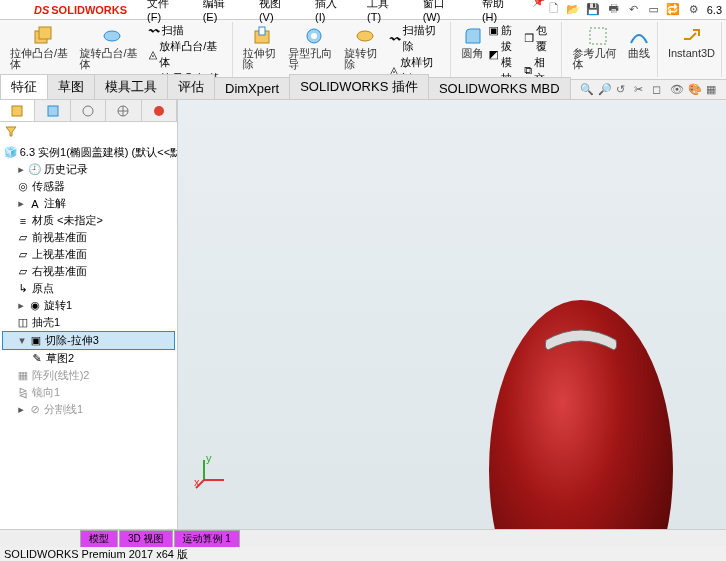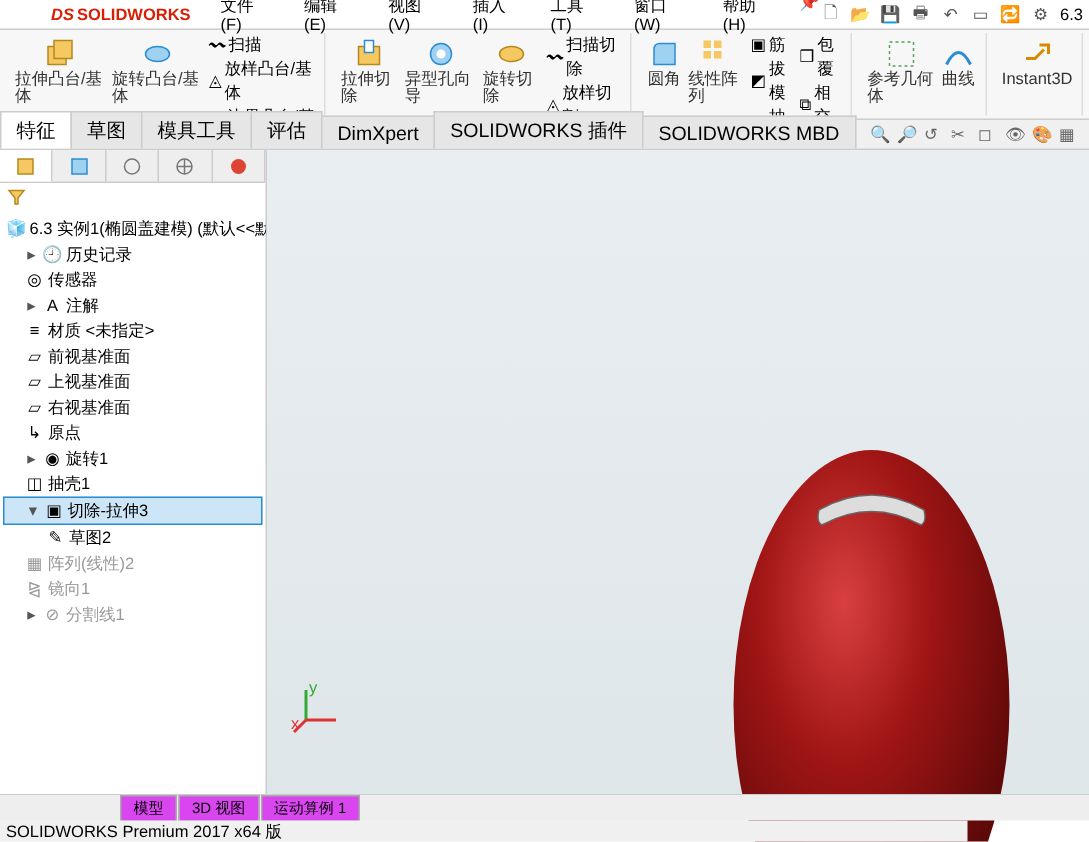--- a/index.html
+++ b/index.html
@@ -48,21 +48,21 @@
 .filterbar { margin: 2px 4px; }
 
 
 .viewport { flex: 1; position: relative; background: linear-gradient(#e8eef2, #dfe6ea); }
 .egg { position: absolute; right: 50px; top: 180px; width: 190px; height: 330px; }
 .triad { position: absolute; left: 16px; bottom: 50px; width: 36px; height: 36px; }
 
 
 .bottomtabs { position: absolute; bottom: 14px; left: 0; height: 18px; display: flex; align-items: center; padding-left: 80px; background: #eee; border-top: 1px solid #ccc; width: 726px; }
 .btab { padding: 1px 8px; border: 1px solid #aaa; background: #d946ef; font-size: 10px; margin-right: 1px; }
-.status { position: absolute; bottom: 0; left: 0; width: 645px; height: 14px; background: #f0f0f0; font-size: 10px; padding: 0 4px; }
+.status { position: absolute; bottom: 0; left: 0; width: 726px; height: 14px; background: #f0f0f0; font-size: 10px; padding: 0 4px; }
 </style>
 </head>
 <body>
 
 <div class="titlebar">
   <div class="logo">
     <span class="ds">DS</span>
     <span>SOLIDWORKS</span>
   </div>
   <div class="menubar">
@@ -162,31 +162,20 @@
     </div>
   </div>
   <div class="rgroup big">
     <div class="rbtn">
       <span class="ic">
           <svg width="22" height="22">
             <path d="M4 18 L4 8 Q4 4 8 4 L18 4 L18 18 Z" fill="#9fd2f0" stroke="#2a8dd4"></path>
           </svg>
         </span>
       <span>圆角</span>
-    </div>
-    <div class="rbtn">
-      <span class="ic">
-          <svg width="22" height="22">
-            <rect x="2" y="2" width="5" height="5" fill="#f6c862"></rect>
-            <rect x="9" y="2" width="5" height="5" fill="#f6c862"></rect>
-            <rect x="2" y="9" width="5" height="5" fill="#f6c862"></rect>
-            <rect x="9" y="9" width="5" height="5" fill="#f6c862"></rect>
-          </svg>
-        </span>
-      <span>线性阵列</span>
     </div>
     <div class="rcol">
       <div class="rsmall">
           <span>▣</span>
           <span>筋</span>
         </div>
       <div class="rsmall">
           <span>◩</span>
           <span>拔模</span>
         </div>

